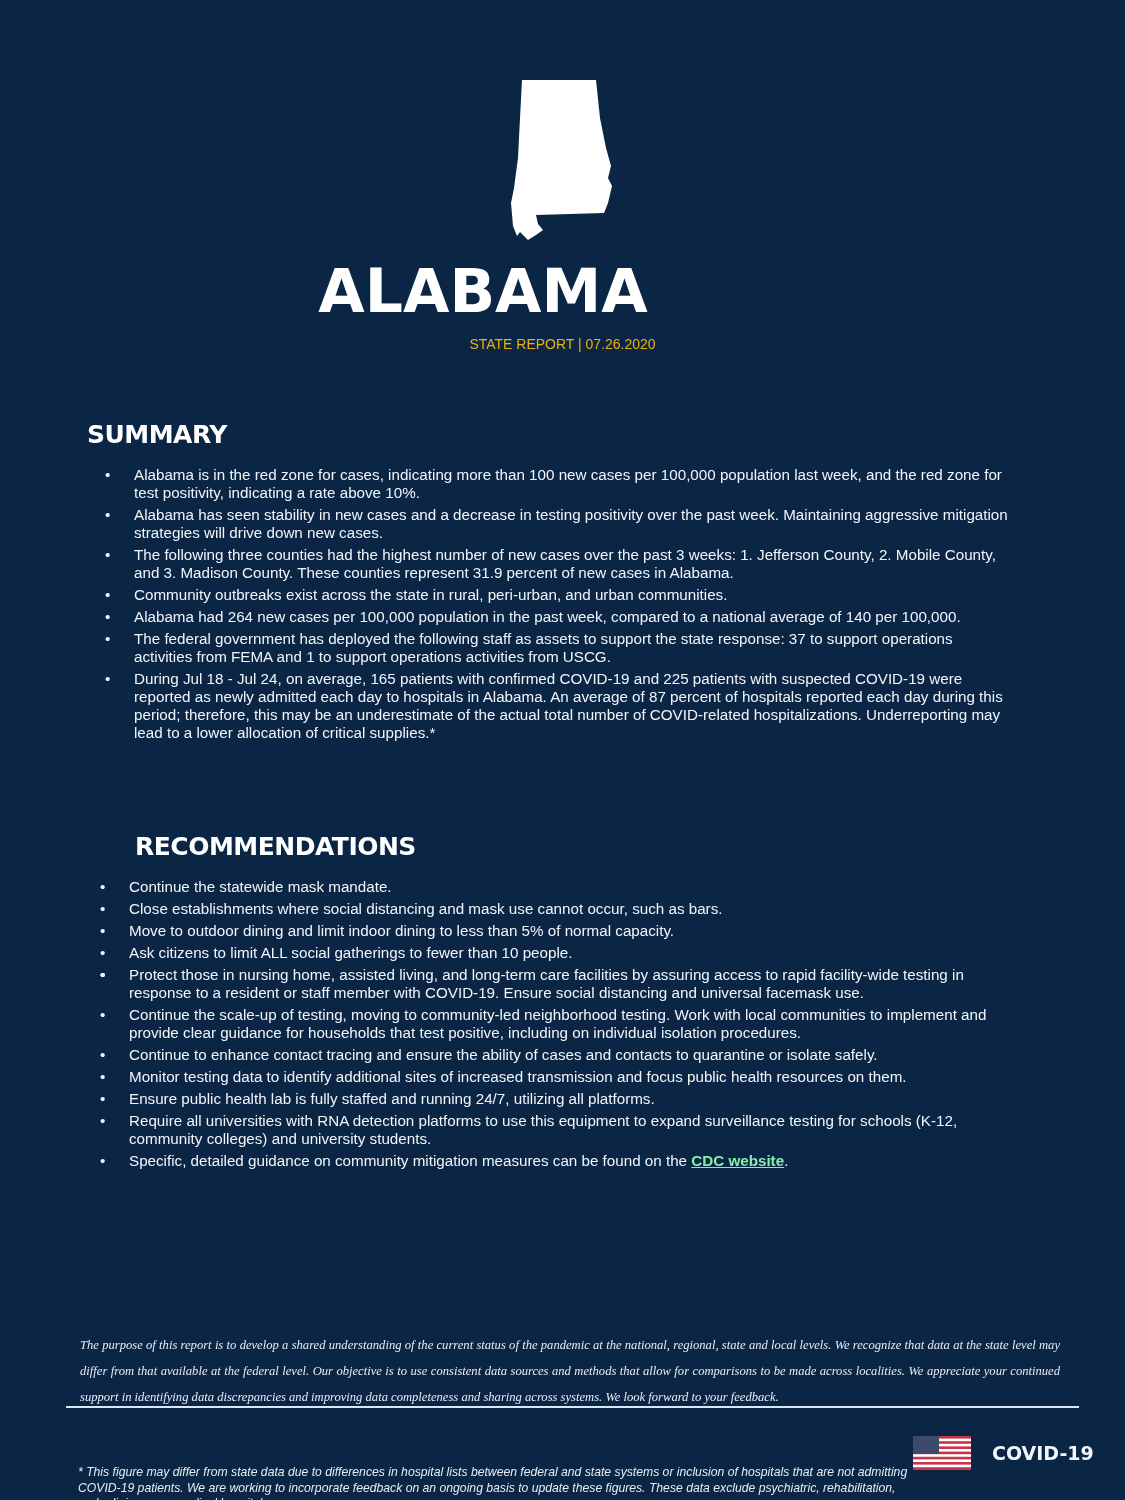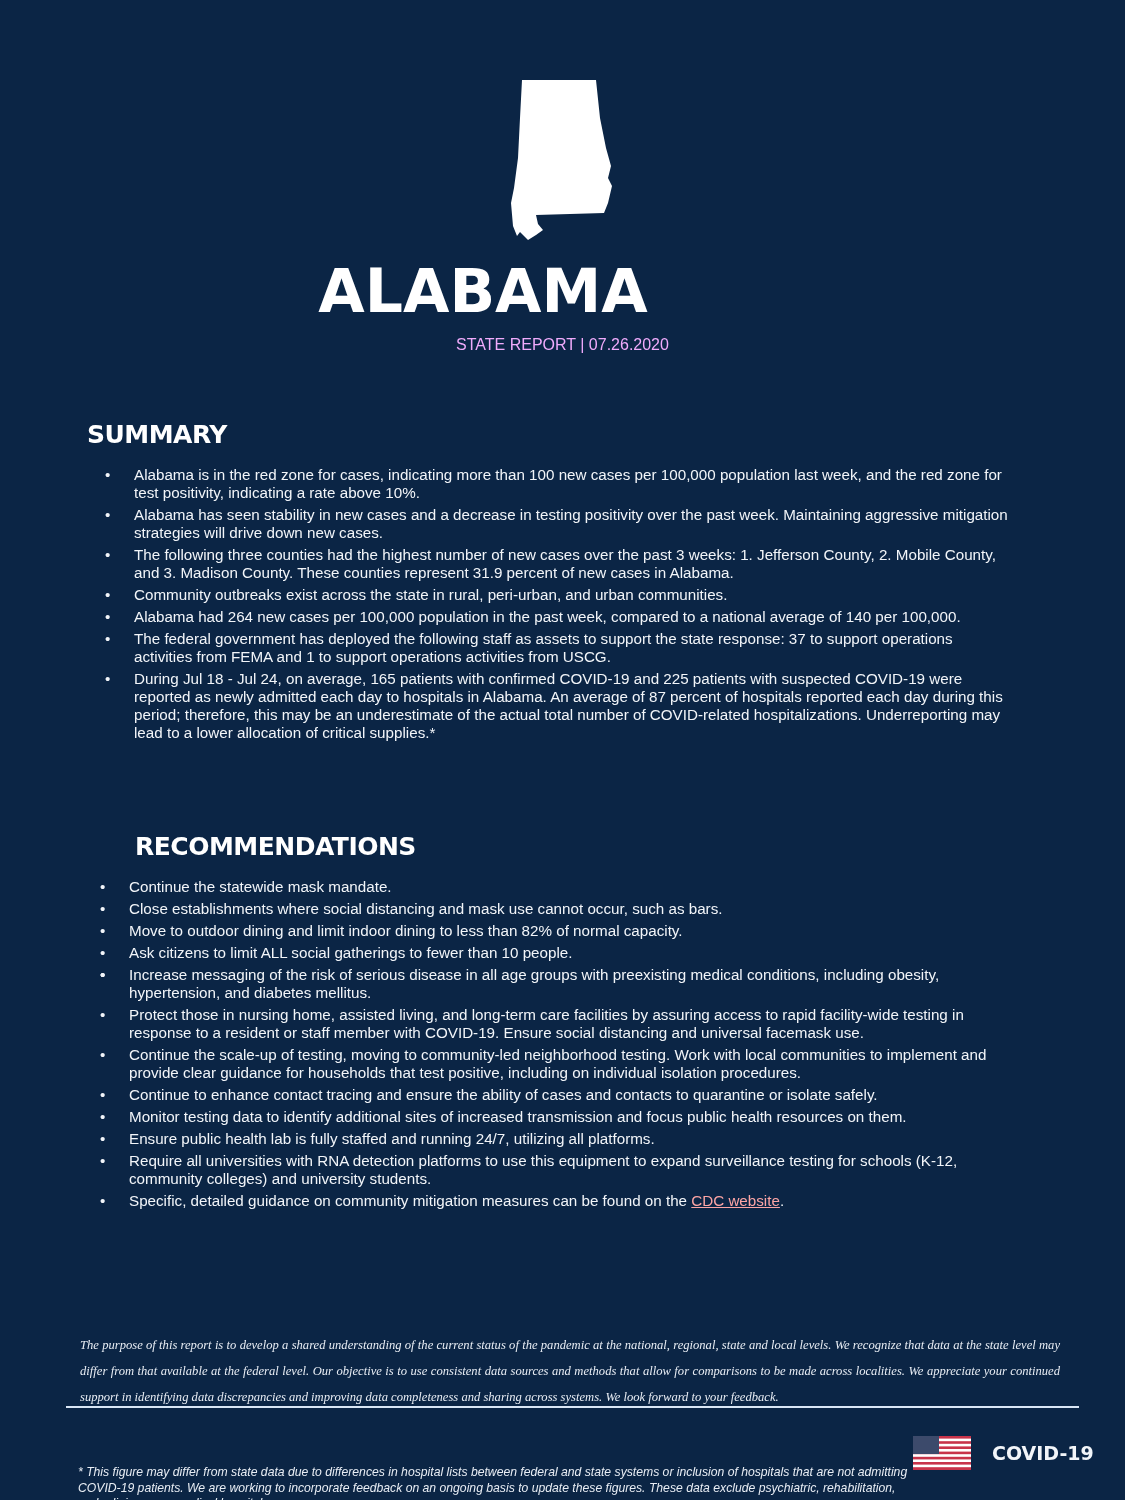--- a/index.html
+++ b/index.html
@@ -3,36 +3,36 @@
 <meta charset="utf-8">
 <style>
   * { margin: 0; padding: 0; box-sizing: border-box; }
   html, body { width: 1125px; height: 1500px; background: #0b2545; overflow: hidden; }
   body { font-family: "Liberation Sans", sans-serif; color: #ffffff; position: relative; }
 
   .state-shape { position: absolute; left: 508px; top: 78px; width: 108px; height: 165px; }
   .title { position: absolute; left: 0; width: 966px; top: 256px; text-align: center;
            font-size: 60px; font-weight: bold; letter-spacing: 0px; font-family: "DejaVu Sans", sans-serif; }
   .subtitle { position: absolute; left: 0; width: 1125px; top: 336px; text-align: center;
-              font-size: 16px; color: #f0abfc; font-family: "Liberation Sans", sans-serif; }
+              font-size: 14px; color: #eab308; font-family: "Liberation Sans", sans-serif; }
 
   .section-heading { position: absolute; left: 87px; font-size: 25px; font-weight: bold;
                      font-family: "DejaVu Sans", sans-serif; letter-spacing: -0.5px; }
   #summary-heading { top: 420px; }
   #rec-heading { top: 832px; margin-left: 48px; }
 
   ul.bullets { position: absolute; list-style: none; font-size: 15.2px; line-height: 18px; color: #f2f5f9; }
   ul.bullets li { position: relative; margin-bottom: 4px; }
   ul.bullets li .dot { position: absolute; top: 0; }
   #summary-list { left: 134px; top: 466px; width: 880px; }
   #summary-list li .dot { left: -29px; }
   #rec-list { left: 129px; top: 878px; width: 890px; }
   #rec-list li .dot { left: -29px; }
 
-  a.cdc-link { color: #fca5a5; text-decoration: underline; }
+  a.cdc-link { color: #86efac; text-decoration: underline; font-weight: bold; }
 
   .disclaimer { position: absolute; left: 80px; top: 1332px; width: 980px; font-family: "Liberation Serif", serif;
                 font-style: italic; font-size: 12.6px; line-height: 26px; color: #e8edf4; text-align: justify; }
   .divider { position: absolute; left: 66px; top: 1406px; width: 1013px; height: 2px; background: #d9e6f5; }
   .footnote { position: absolute; left: 78px; top: 1421px; width: 830px; font-style: italic; font-size: 12.2px;
               line-height: 15.5px; color: #e8edf4; margin-top: 44px; }
   .flag { position: absolute; left: 913px; top: 1436px; width: 58px; height: 34px; }
   .covid-label { position: absolute; left: 992px; top: 1442px; font-size: 19px; font-weight: bold;
                  font-family: "DejaVu Sans", sans-serif; color: #f2f5f9; }
 </style>
@@ -54,24 +54,24 @@
   <li><span class="dot">•</span><span>Community outbreaks exist across the state in rural, peri-urban, and urban communities.</span></li>
   <li><span class="dot">•</span><span>Alabama had 264 new cases per 100,000 population in the past week, compared to a national average of 140 per 100,000.</span></li>
   <li><span class="dot">•</span><span>The federal government has deployed the following staff as assets to support the state response: 37 to support operations activities from FEMA and 1 to support operations activities from USCG.</span></li>
   <li><span class="dot">•</span><span>During Jul 18 - Jul 24, on average, 165 patients with confirmed COVID-19 and 225 patients with suspected COVID-19 were reported as newly admitted each day to hospitals in Alabama. An average of 87 percent of hospitals reported each day during this period; therefore, this may be an underestimate of the actual total number of COVID-related hospitalizations. Underreporting may lead to a lower allocation of critical supplies.*</span></li>
 </ul>
 
 <div class="section-heading" id="rec-heading">RECOMMENDATIONS</div>
 <ul class="bullets" id="rec-list">
   <li><span class="dot">•</span><span>Continue the statewide mask mandate.</span></li>
   <li><span class="dot">•</span><span>Close establishments where social distancing and mask use cannot occur, such as bars.</span></li>
-  <li><span class="dot">•</span><span>Move to outdoor dining and limit indoor dining to less than 82% of normal capacity.</span></li>
+  <li><span class="dot">•</span><span>Move to outdoor dining and limit indoor dining to less than 5% of normal capacity.</span></li>
   <li><span class="dot">•</span><span>Ask citizens to limit ALL social gatherings to fewer than 10 people.</span></li>
   <li><span class="dot">•</span></li>
-  <li><span class="dot">•</span><span>Increase messaging of the risk of serious disease in all age groups with preexisting medical conditions, including obesity, hypertension, and diabetes mellitus.</span></li>
+  <li><span class="dot">•</span></li>
   <li><span class="dot">•</span><span>Protect those in nursing home, assisted living, and long-term care facilities by assuring access to rapid facility-wide testing in response to a resident or staff member with COVID-19. Ensure social distancing and universal facemask use.</span></li>
   <li><span class="dot">•</span><span>Continue the scale-up of testing, moving to community-led neighborhood testing. Work with local communities to implement and provide clear guidance for households that test positive, including on individual isolation procedures.</span></li>
   <li><span class="dot">•</span><span>Continue to enhance contact tracing and ensure the ability of cases and contacts to quarantine or isolate safely.</span></li>
   <li><span class="dot">•</span><span>Monitor testing data to identify additional sites of increased transmission and focus public health resources on them.</span></li>
   <li><span class="dot">•</span><span>Ensure public health lab is fully staffed and running 24/7, utilizing all platforms.</span></li>
   <li><span class="dot">•</span><span>Require all universities with RNA detection platforms to use this equipment to expand surveillance testing for schools (K-12, community colleges) and university students.</span></li>
   <li><span class="dot">•</span><span>Specific, detailed guidance on community mitigation measures can be found on the </span><a class="cdc-link">CDC website</a><span>.</span></li>
 </ul>
 
 <div class="disclaimer">The purpose of this report is to develop a shared understanding of the current status of the pandemic at the national, regional, state and local levels. We recognize that data at the state level may differ from that available at the federal level. Our objective is to use consistent data sources and methods that allow for comparisons to be made across localities. We appreciate your continued support in identifying data discrepancies and improving data completeness and sharing across systems. We look forward to your feedback.</div>

